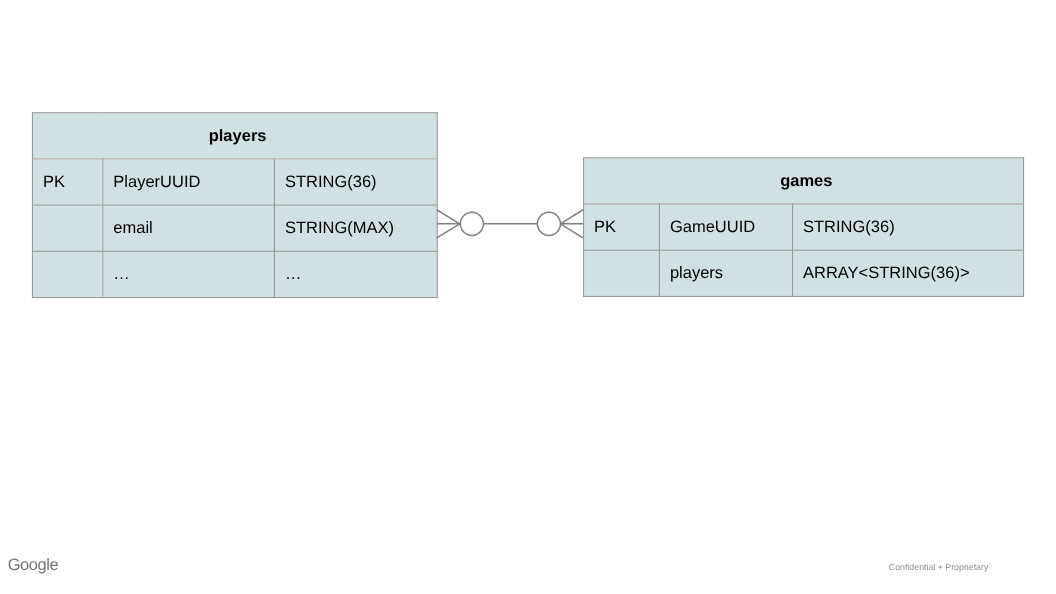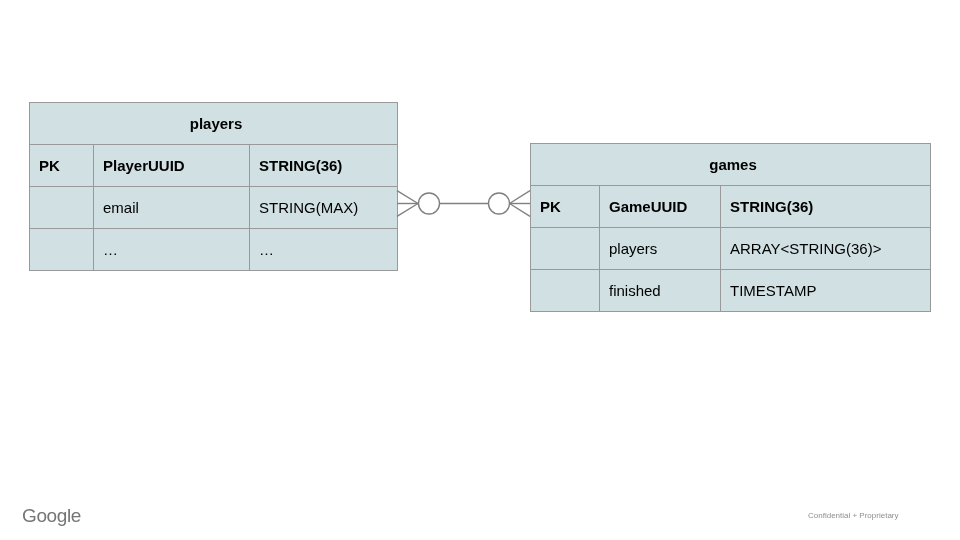--- a/index.html
+++ b/index.html
@@ -26,36 +26,36 @@
     text-align:left;
     white-space:nowrap;
     overflow:hidden;
     font-weight:normal;
   }
   table.er-table th.tbl-title{
     text-align:center;
     font-weight:bold;
   }
   table.er-table td.key-cell{font-weight:bold;}
-  table.er-table tr.first-row td{font-weight:bold;}
+  table.er-table tr.first-row td{font-weight:normal;}
   #players-table{left:29px;top:102px;width:368px;}
   #games-table{left:530px;top:143px;width:400px;}
   .connector{
     position:absolute;
     left:393px;top:183px;width:141px;height:42px;
   }
   .connector line, .connector circle{
     stroke:var(--line_color,#808080);
     stroke-width:1.4;
   }
   .connector circle{fill:#ffffff;}
   .google-logo{
     position:absolute;
-    left:22px;top:505px;
-    font-size:19px;
+    left:7px;top:505px;
+    font-size:15px;
     font-weight:500;
     letter-spacing:-0.4px;
     color:var(--logo_color,#757575);
   }
   .confidential{
     position:absolute;
     left:808px;top:511px;
     font-size:8px;
     color:var(--footer_color,#8f8f8f);
   }
@@ -122,24 +122,19 @@
     <tr class="first-row">
       <td class="key-cell">PK</td>
       <td>GameUUID</td>
       <td>STRING(36)</td>
     </tr>
     <tr>
       <td class="key-cell"></td>
       <td>players</td>
       <td>ARRAY&lt;STRING(36)&gt;</td>
     </tr>
-    <tr>
-      <td class="key-cell"></td>
-      <td>finished</td>
-      <td>TIMESTAMP</td>
-    </tr>
   </tbody>
     </table>
 
   <div class="google-logo">Google</div>
   <div class="confidential">Confidential + Proprietary</div>
 
 </div>
 
 </body></html>

